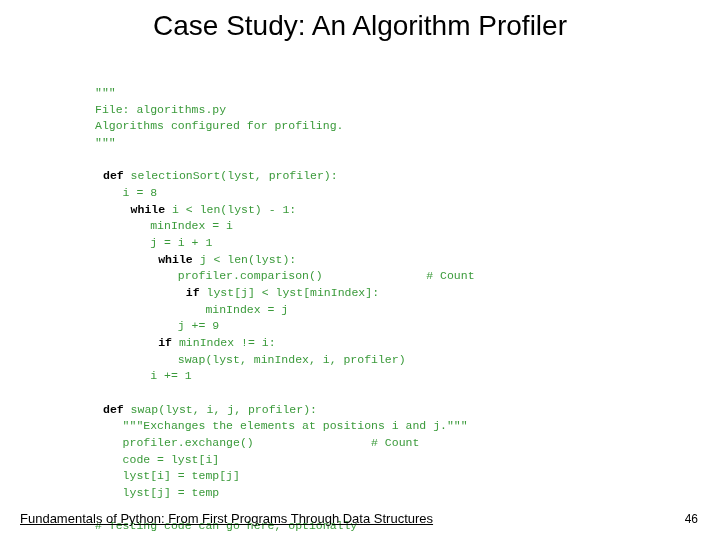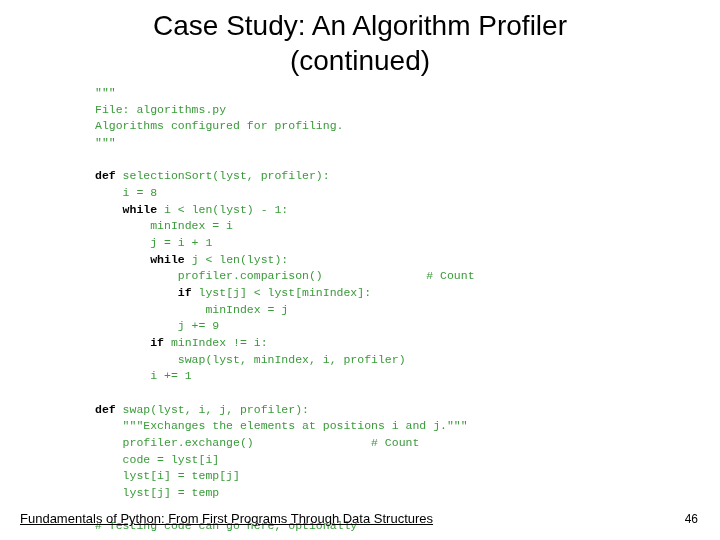--- a/index.html
+++ b/index.html
@@ -32,20 +32,21 @@
     top: 85px;
     font-family: "Courier New", Courier, monospace;
     font-size: 11.5px;
     line-height: 1.45;
     white-space: pre;
     color: #3a9a3a;
   }
   .code-block .kw {
     color: #000;
     font-weight: bold;
+    margin-left: 8px;
   }
   .footer {
     position: absolute;
     bottom: 14px;
     left: 20px;
     font-size: 13px;
     color: #000;
     text-decoration: underline;
   }
   .page-num {
@@ -56,21 +57,20 @@
     color: #000;
   }
 </style>
 </head>
 <body>
 
 <div class="slide">
 
   <div class="title">
     <span>Case Study: An Algorithm Profiler</span><br>
-    <span>(continued)</span>
   </div>
 
   <div class="code-block"><span>"""</span>
 <span>File: algorithms.py</span>
 <span>Algorithms configured for profiling.</span>
 <span>"""</span>
 <span></span>
 <span class="kw">def</span><span> selectionSort(lyst, profiler):</span>
 <span>    i = 8</span>
 <span>    </span><span class="kw">while</span><span> i &lt; len(lyst) - 1:</span>

